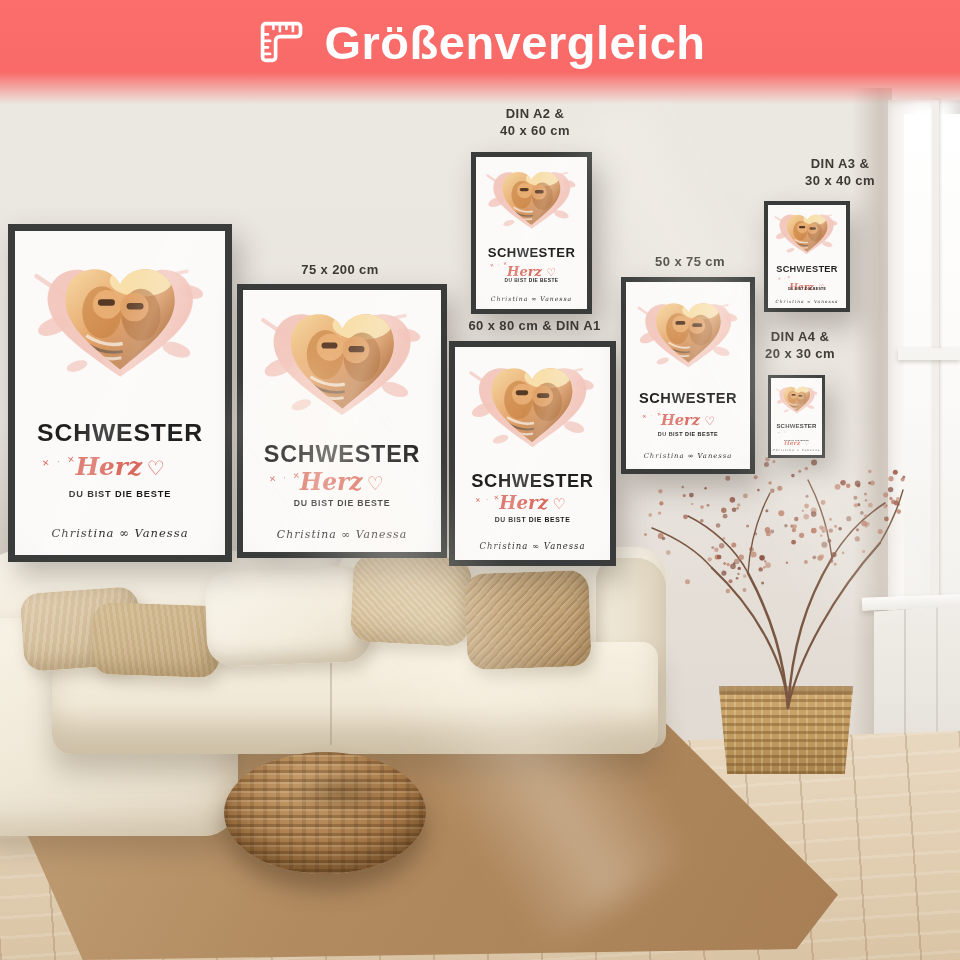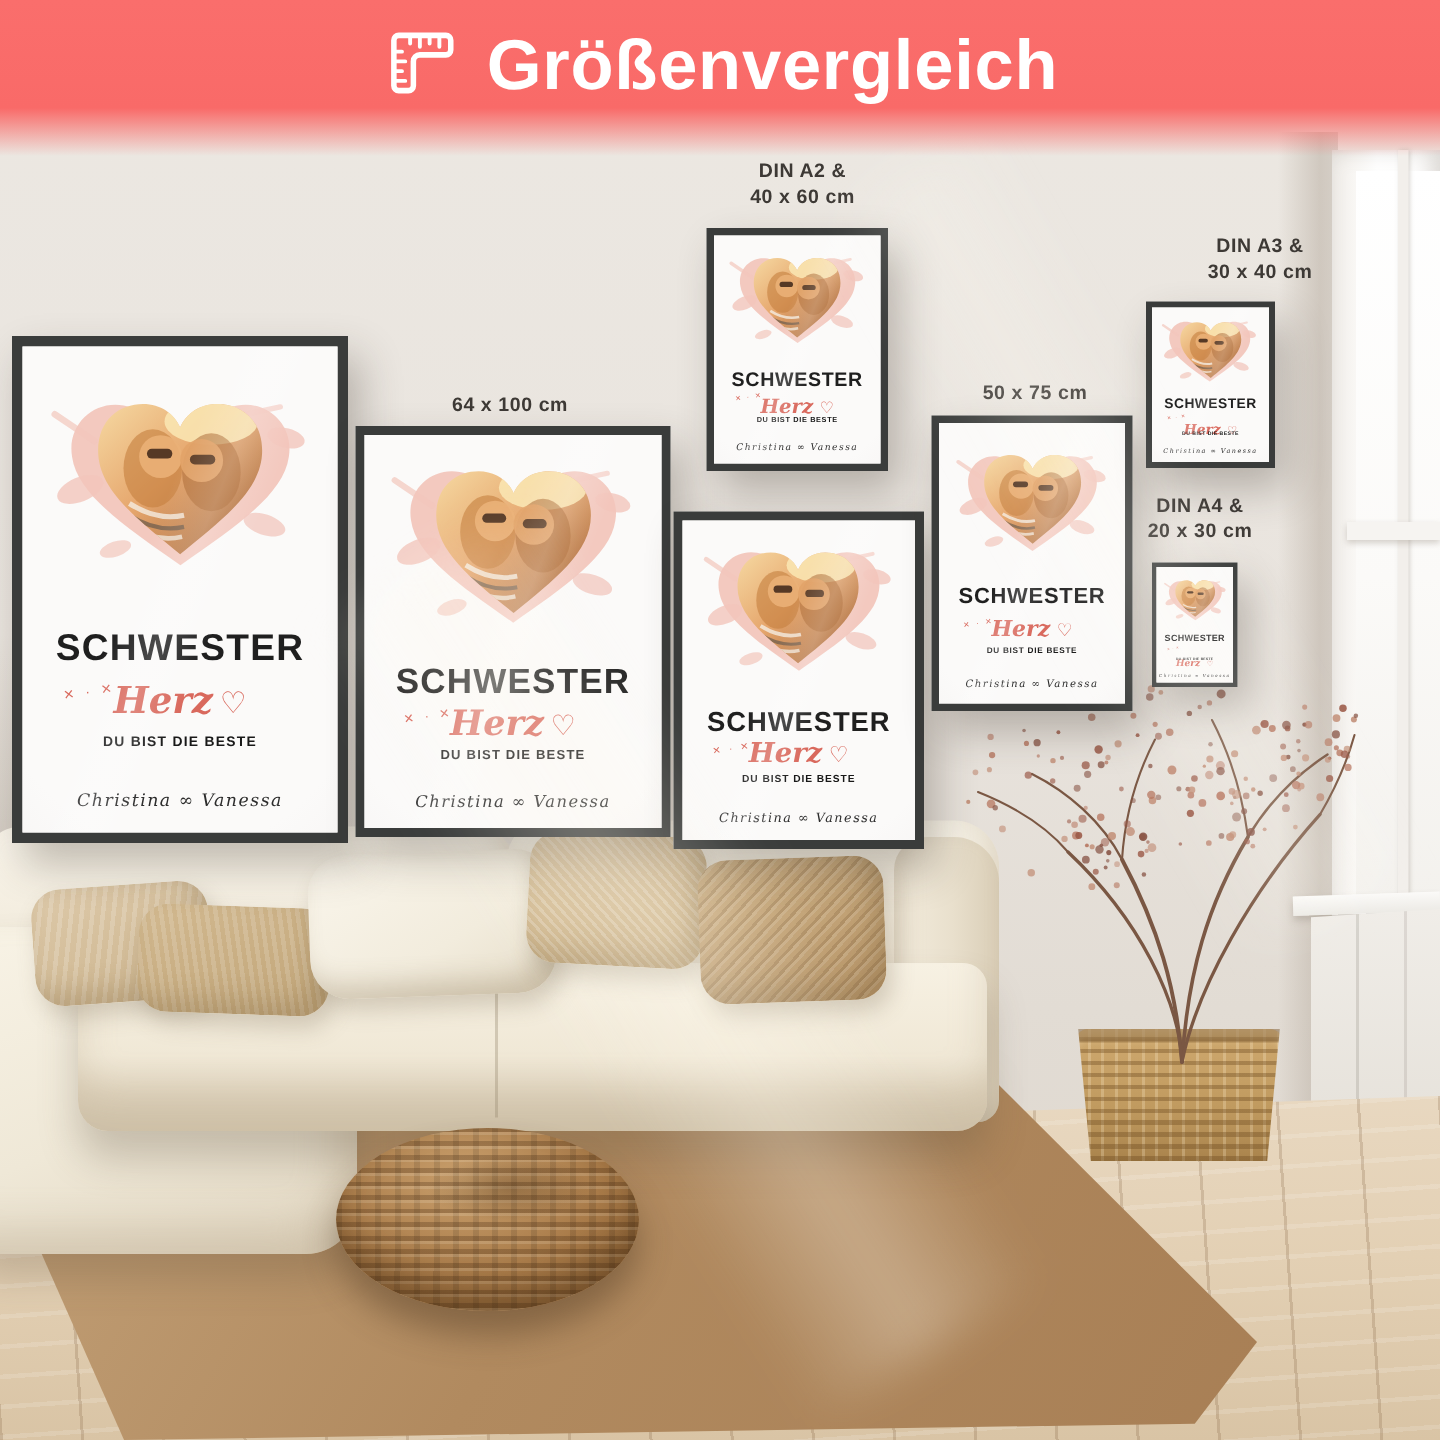--- a/index.html
+++ b/index.html
@@ -179,23 +179,24 @@
     <div class="banner-inner">
       <svg viewBox="0 0 48 48">
         <path d="M10 7 h29 a3 3 0 0 1 3 3 v6 a3 3 0 0 1 -3 3 h-16 a4 4 0 0 0 -4 4 v15 a3 3 0 0 1 -3 3 h-6 a3 3 0 0 1 -3 -3 v-28 a3 3 0 0 1 3 -3 z" fill="none" stroke="#ffffff" stroke-width="3.4" stroke-linejoin="round"></path>
         <path d="M17 7 v5 M23 7 v7 M29 7 v5 M35 7 v7" stroke="#ffffff" stroke-width="2.4" stroke-linecap="round"></path>
         <path d="M7 17 h5 M7 23 h7 M7 29 h5 M7 35 h7" stroke="#ffffff" stroke-width="2.4" stroke-linecap="round"></path>
       </svg>
       <div class="banner-title">Größenvergleich</div>
     </div>
   </div>
 
-  <div class="szlabel l2">64 x 100 cm</div>
+  <div class="szlabel l2">75 x 200 cm</div>
   <div class="szlabel l3">DIN A2 &amp;
 40 x 60 cm</div>
+  <div class="szlabel l4">60 x 80 cm &amp; DIN A1</div>
   <div class="szlabel l5">50 x 75 cm</div>
   <div class="szlabel l6">DIN A3 &amp;
 30 x 40 cm</div>
   <div class="szlabel l7">DIN A4 &amp;
 20 x 30 cm</div>
 
   <div class="poster p1">
   <div class="poster-inner">
     <svg class="art-splash" viewBox="0 0 100 74" preserveAspectRatio="xMidYMid meet">
       <g fill="#f2c6bc">

